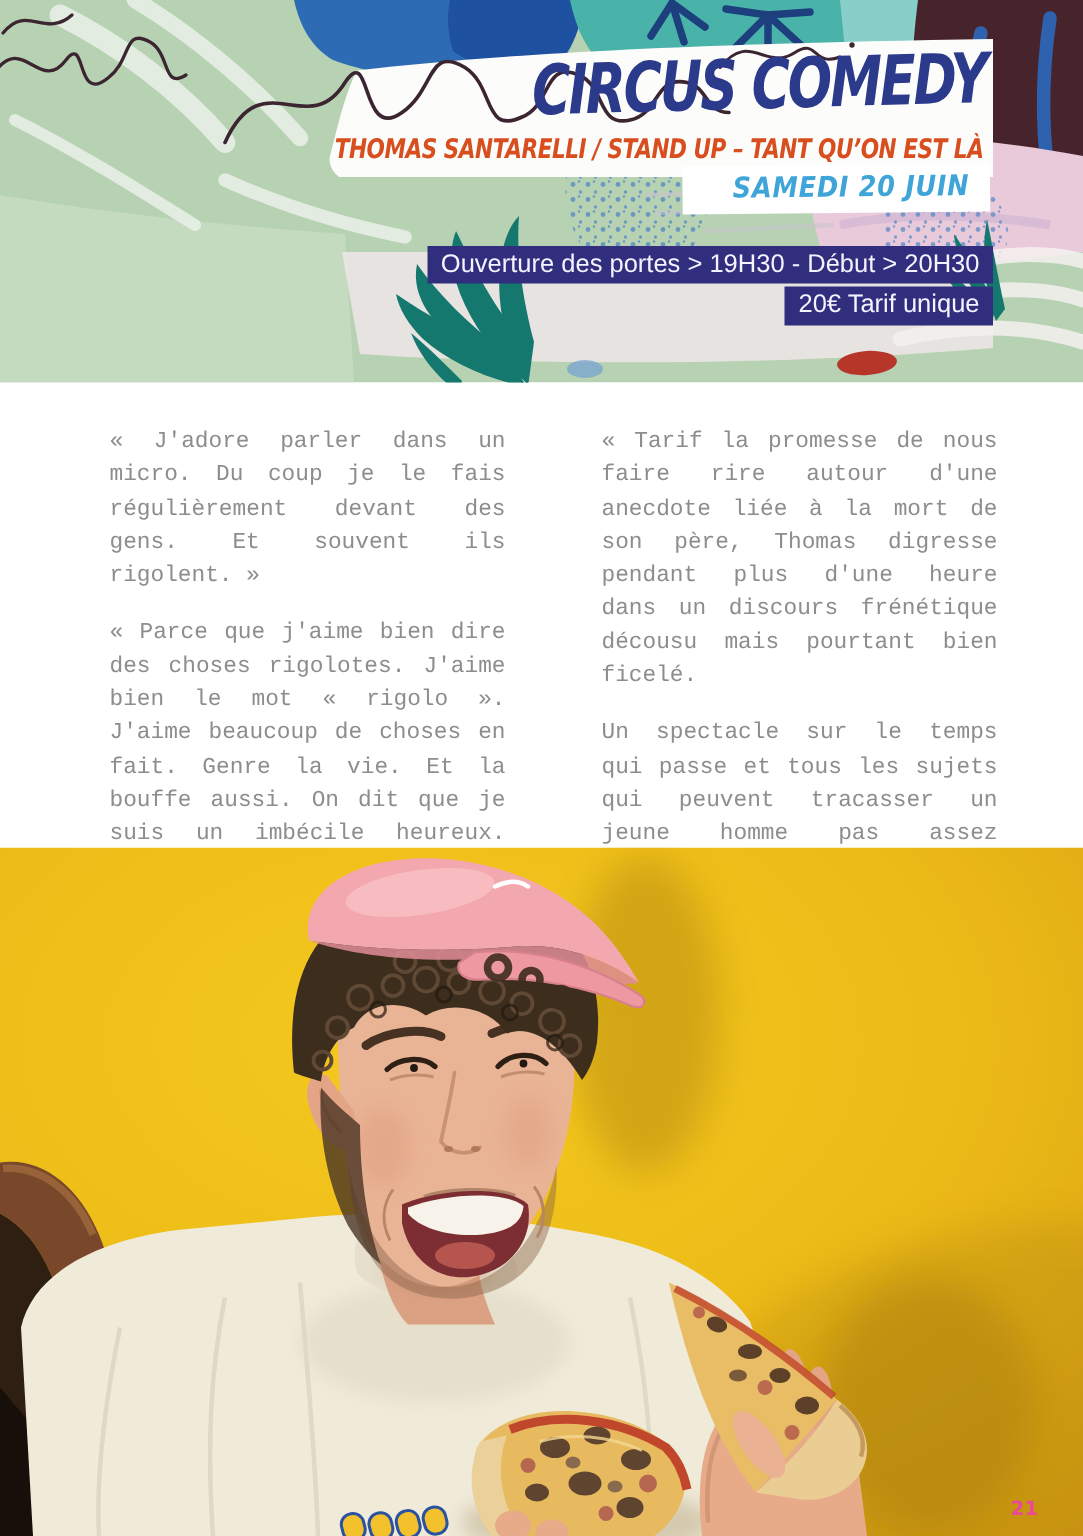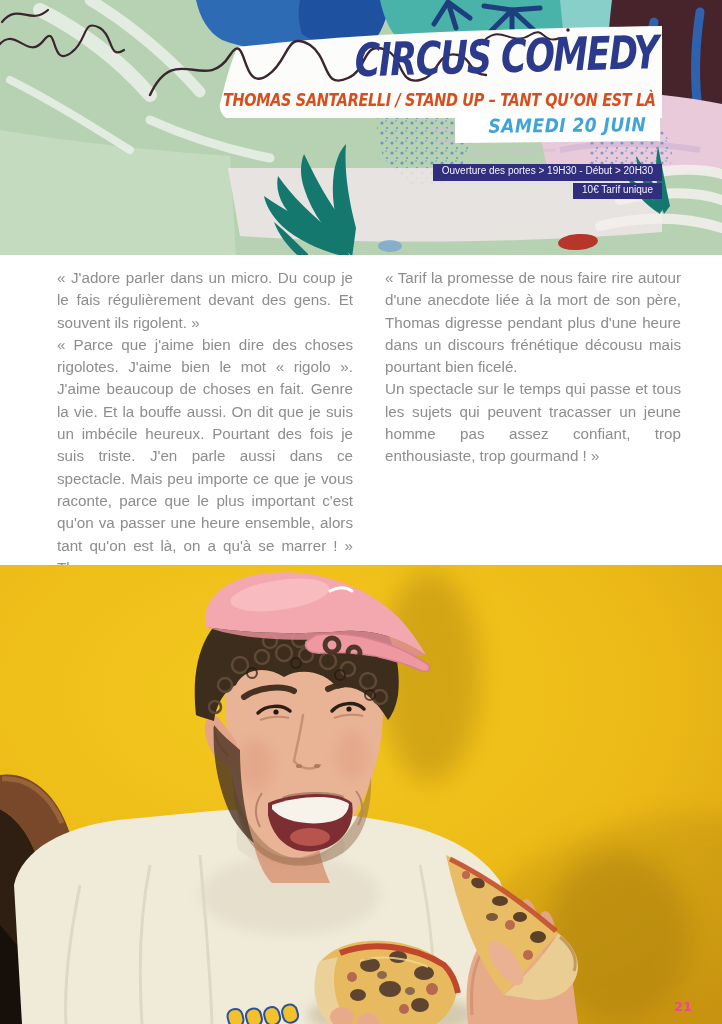--- a/index.html
+++ b/index.html
@@ -16,27 +16,27 @@
       font-family:"DejaVu Sans",sans-serif;font-style:italic;font-weight:bold;
       font-size:18px;color:#d84e1f;letter-spacing:-.4px;
       transform:scaleX(.8);transform-origin:100% 50%;}
   .date-box{position:absolute;top:110px;right:62px;background:#ffffff;
       padding:4px 14px 6px 16px;transform:rotate(-.6deg);}
   .date-box span{font-family:"DejaVu Sans",sans-serif;font-style:italic;font-weight:bold;
       font-size:19px;color:#3fa5d8;letter-spacing:.5px;display:inline-block;
       transform:scaleX(.9);transform-origin:100% 50%;white-space:nowrap;}
   .info-bars{position:absolute;top:164px;right:60px;display:flex;flex-direction:column;
       align-items:flex-end;gap:2px;}
-  .info-bar{background:#312f7d;color:#f4f3ff;font-size:10px;line-height:1.25;
+  .info-bar{background:#312f7d;color:#f4f3ff;font-size:17px;line-height:1.25;
       padding:1px 9px 3px 9px;white-space:nowrap;}
   
   .cols{position:absolute;top:267px;left:57px;width:624px;display:flex;gap:32px;}
   .col{width:296px;color:#8d8d8f;font-size:15.2px;line-height:22.3px;
       text-align:justify;}
-  .col p{margin:0;}
+  .col p{margin:16px;font-family:Liberation Mono, monospace;}
   .col p.spaced{margin-top:22px;}
   .col sup{font-size:.6em;line-height:0;}
   
   .photo{position:absolute;top:565px;left:0;width:722px;height:459px;margin:0;}
   .page-number{position:absolute;right:30px;top:999px;
       font-family:"DejaVu Sans",sans-serif;font-weight:bold;font-size:13px;color:#ec4899;}
 </style>
 </head>
 <body>
 
@@ -127,21 +127,21 @@
       </g>
     </svg>
 
     <h1 class="event-title">CIRCUS COMEDY</h1>
     <h2 class="event-subtitle">THOMAS SANTARELLI / STAND UP – TANT QU’ON EST LÀ</h2>
     <div class="date-box">
       <span>SAMEDI 20 JUIN</span>
     </div>
     <div class="info-bars">
       <div class="info-bar">Ouverture des portes &gt; 19H30 - Début &gt; 20H30</div>
-      <div class="info-bar">10€ Tarif unique</div>
+      <div class="info-bar">20€ Tarif unique</div>
     </div>
   </header>
 
   <main class="cols">
     <div class="col">
       <p>« J'adore parler dans un micro. Du coup je le fais régulièrement devant des gens. Et souvent ils rigolent. »</p>
       <p>« Parce que j'aime bien dire des choses rigolotes. J'aime bien le mot « rigolo ». J'aime beaucoup de choses en fait. Genre la vie. Et la bouffe aussi. On dit que je suis un imbécile heureux. Pourtant des fois je suis triste. J'en parle aussi dans ce spectacle. Mais peu importe ce que je vous raconte, parce que le plus important c'est qu'on va passer une heure ensemble, alors tant qu'on est là, on a qu'à se marrer ! » Thomas.</p>
     </div>
     <div class="col">
       <p>« Tarif la promesse de nous faire rire autour d'une anecdote liée à la mort de son père, Thomas digresse pendant plus d'une heure dans un discours frénétique décousu mais pourtant bien ficelé.</p>

